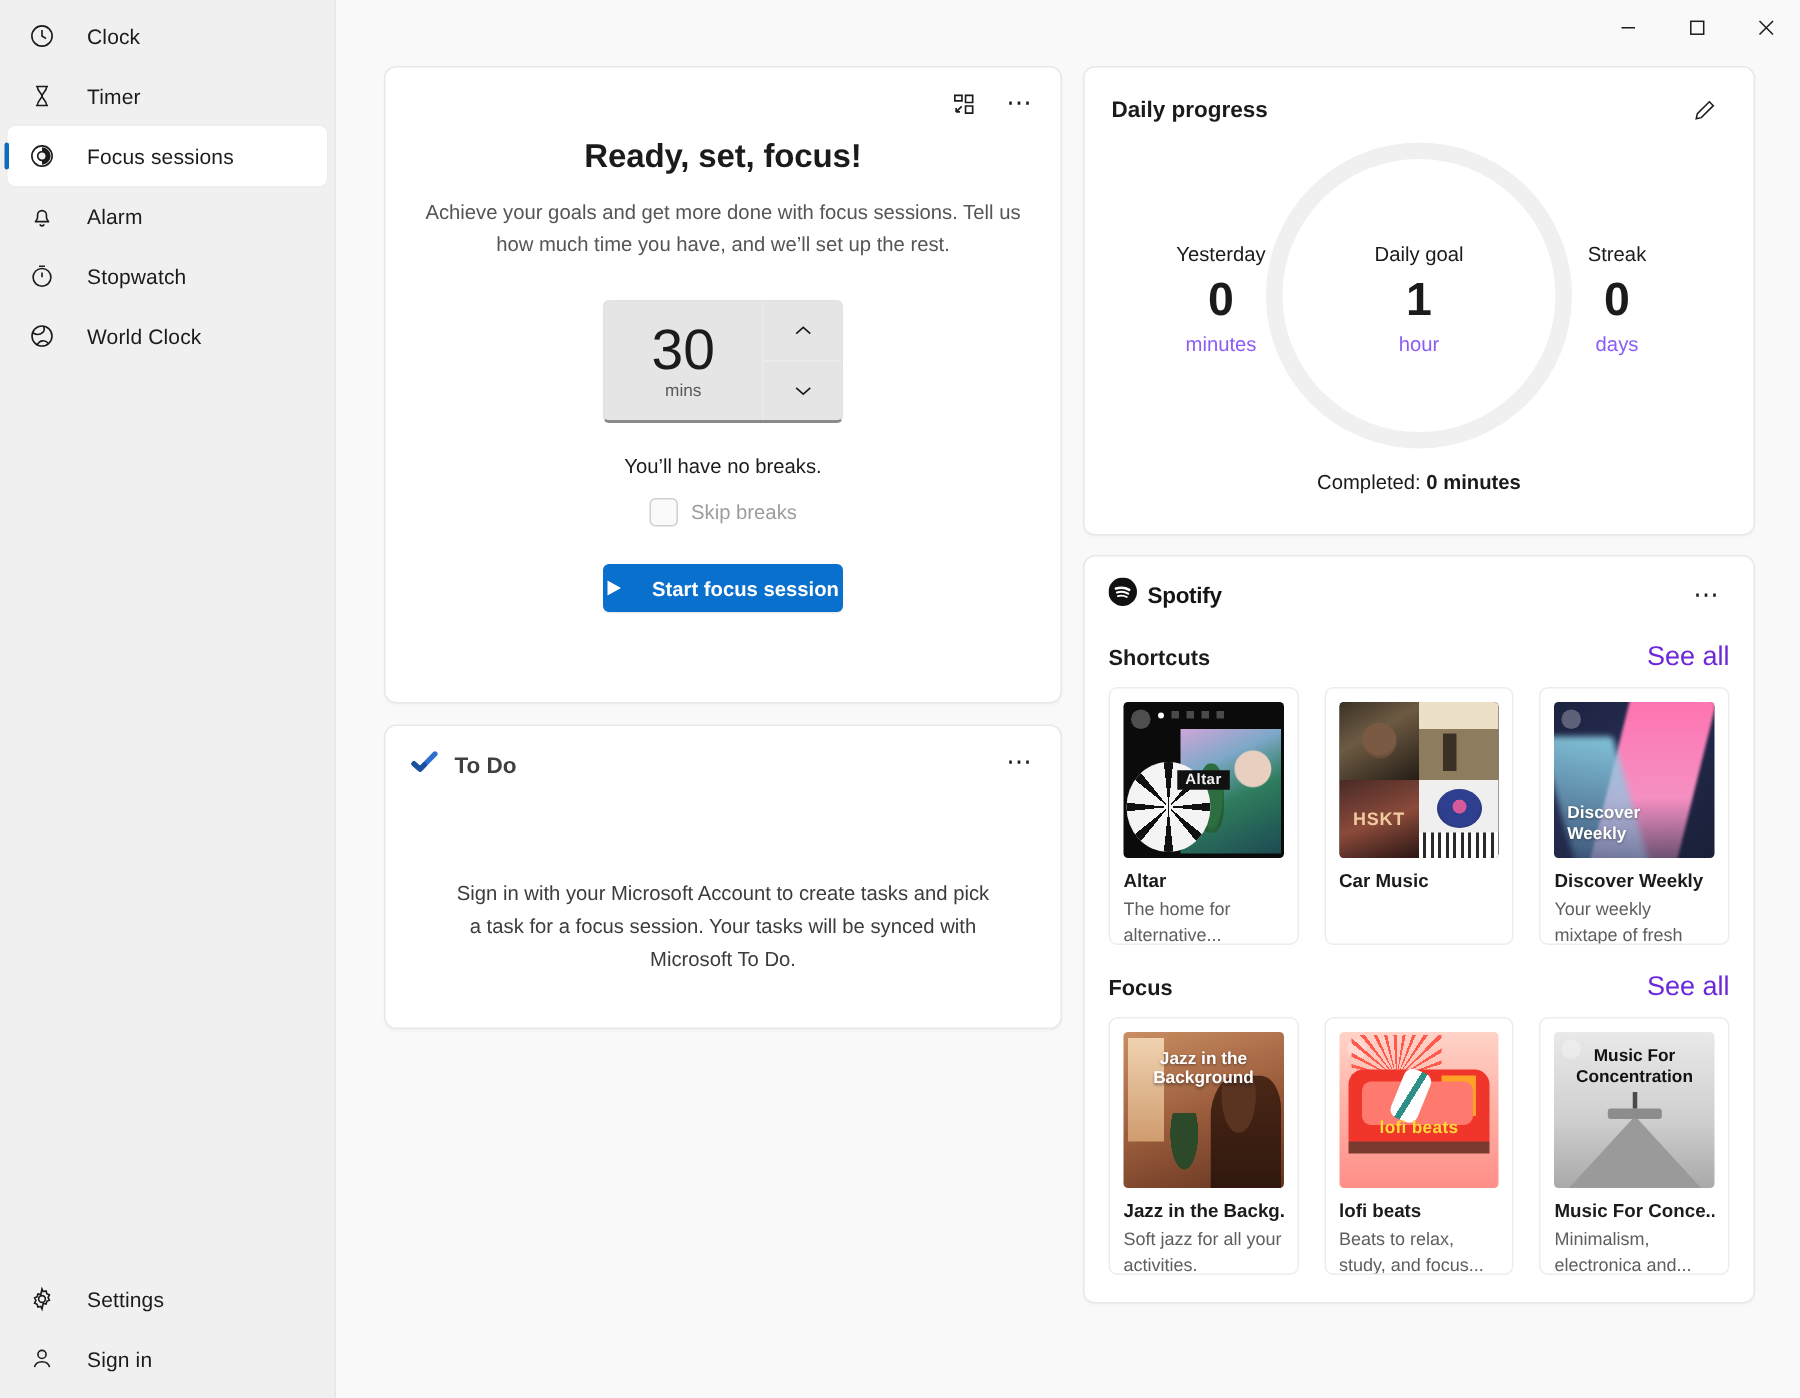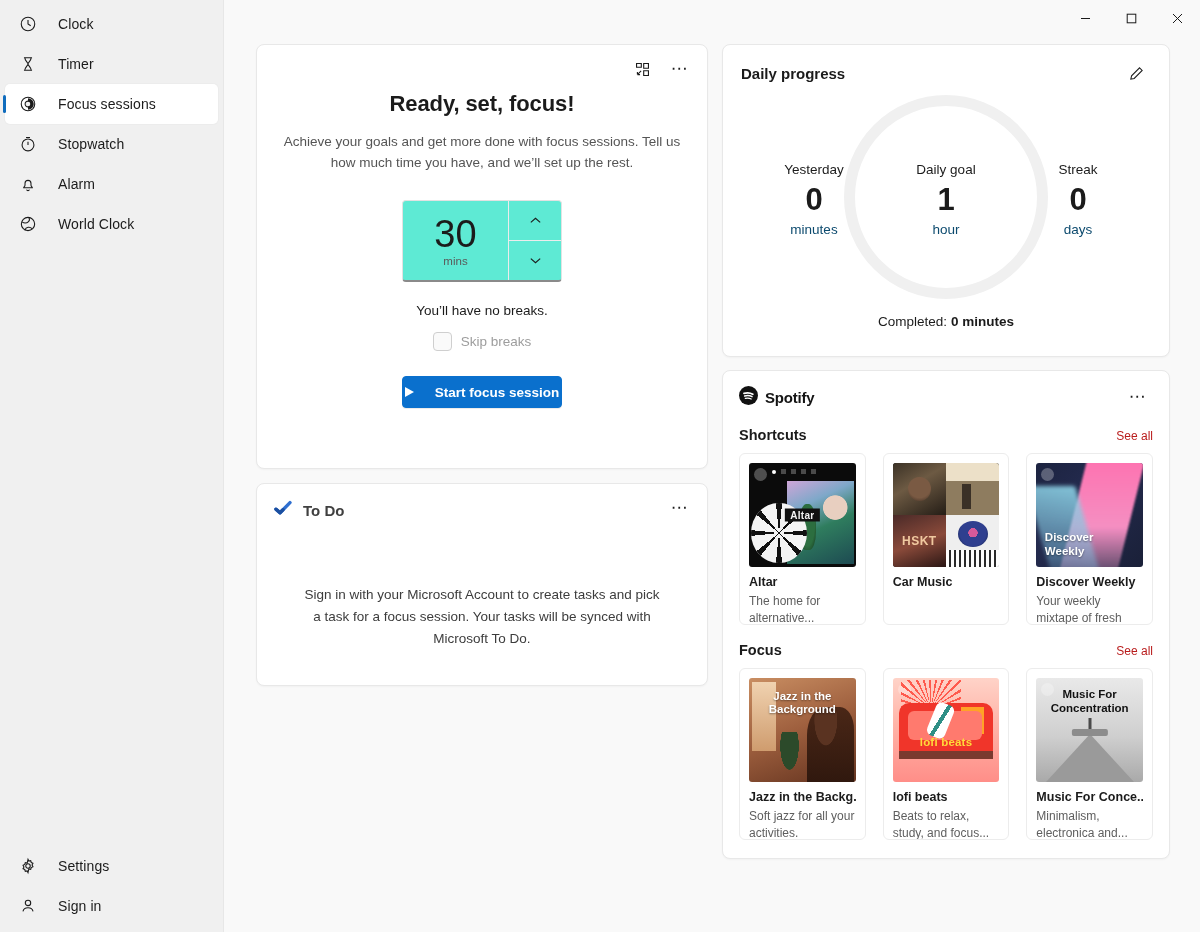--- a/index.html
+++ b/index.html
@@ -98,21 +98,21 @@
   }
   .focus-sub {
     text-align: center; font-size: 13.5px; color: #555;
     line-height: 21px; margin: 14px auto 0 auto; width: 400px;
   }
 
   .spinner-wrap { display: flex; justify-content: center; margin-top: 27px; }
   .spinner {
     width: 160px; height: 82px;
     border: 1px solid #e2e2e2; border-bottom: 2px solid #8a8a8a;
-    border-radius: 4px; background: #5eead4;
+    border-radius: 4px; background: #e5e5e5;
     display: flex;
   }
   .spin-val {
     flex: 1 1 auto; display: flex; flex-direction: column;
     align-items: center; justify-content: center;
     border-right: 1px solid #ececec;
   }
   .spin-num { font-size: 38px; font-weight: 400; color: #1b1b1b; line-height: 40px; }
   .spin-unit { font-size: 11.5px; color: #5a5a5a; margin-top: 1px; }
   .spin-btns { width: 52px; display: flex; flex-direction: column; }
@@ -173,37 +173,37 @@
     width: 204px; height: 204px;
   }
   .ring-inner {
     position: absolute; left: 0; top: 0; width: 204px; height: 204px;
     border-radius: 50%; border: 11px solid #f0f0f0;
   }
   .stat { text-align: center; width: 110px; z-index: 2; }
   .stat.center { z-index: 2; }
   .stat-label { font-size: 13.5px; color: #1b1b1b; }
   .stat-num { font-size: 31px; font-weight: 600; color: #1b1b1b; line-height: 40px; margin-top: 3px; }
-  .stat-unit { font-size: 13.5px; color: #0c4a6e; margin-top: 2px; }
+  .stat-unit { font-size: 13.5px; color: #8b5cf6; margin-top: 2px; }
   .dp-completed {
     text-align: center; font-size: 13.5px; color: #1b1b1b; margin-top: 2px;
   }
   .dp-completed b { font-weight: 600; }
 
   
   .sp-card { margin-top: 13px; padding: 13px 16px 18px 16px; }
   .sp-head { display: flex; align-items: center; justify-content: space-between; height: 26px; }
   .sp-brand { display: flex; align-items: center; gap: 7px; }
   .sp-word { font-size: 15px; font-weight: 700; color: #141414; letter-spacing: -.2px; }
   .sec-head {
     display: flex; align-items: baseline; justify-content: space-between;
     margin-top: 17px;
   }
   .sec-title { font-size: 14.5px; font-weight: 600; color: #1b1b1b; }
-  .see-all { font-size: 12px; color: #b91c1c; text-decoration: none; }
+  .see-all { font-size: 18px; color: #6d28d9; text-decoration: none; }
 
   .grid {
     display: grid; grid-template-columns: repeat(3, 1fr);
     gap: 17px; margin-top: 10px;
   }
   .tile {
     background: #fff; border: 1px solid #ececec; border-radius: 6px;
     padding: 9px; height: 172px; overflow: hidden;
   }
   .art {
@@ -373,35 +373,35 @@
           <circle cx="10" cy="10" r="3.2" fill="#f0f0f0" stroke="none"></circle>
           <circle cx="10" cy="10" r="3.2"></circle>
         </svg>
       </span>
       <span class="nav-label">Focus sessions</span>
     </div>
 
     <div class="nav-item">
       <span class="nav-ico">
         <svg width="18" height="18" viewBox="0 0 20 20" fill="none" stroke="currentColor" stroke-width="1.2">
+          <path d="M5.2 14.2c0-.6.5-1 .9-1.4.5-.6.6-1.3.6-2.3V9.3a3.3 3.3 0 0 1 6.6 0v1.2c0 1 .1 1.7.6 2.3.4.4.9.8.9 1.4z"></path>
+          <path d="M8.4 16.2a1.7 1.7 0 0 0 3.2 0"></path>
+        </svg>
+      </span>
+      <span class="nav-label">Alarm</span>
+    </div>
+
+    <div class="nav-item">
+      <span class="nav-ico">
+        <svg width="18" height="18" viewBox="0 0 20 20" fill="none" stroke="currentColor" stroke-width="1.2">
           <circle cx="10" cy="11" r="6.6"></circle>
             <path d="M10 11V7.4M7.8 2.8h4.4"></path>
         </svg>
       </span>
       <span class="nav-label">Stopwatch</span>
-    </div>
-
-    <div class="nav-item">
-      <span class="nav-ico">
-        <svg width="18" height="18" viewBox="0 0 20 20" fill="none" stroke="currentColor" stroke-width="1.2">
-          <path d="M5.2 14.2c0-.6.5-1 .9-1.4.5-.6.6-1.3.6-2.3V9.3a3.3 3.3 0 0 1 6.6 0v1.2c0 1 .1 1.7.6 2.3.4.4.9.8.9 1.4z"></path>
-          <path d="M8.4 16.2a1.7 1.7 0 0 0 3.2 0"></path>
-        </svg>
-      </span>
-      <span class="nav-label">Alarm</span>
     </div>
 
     <div class="nav-item">
       <span class="nav-ico">
         <svg width="18" height="18" viewBox="0 0 20 20" fill="none" stroke="currentColor" stroke-width="1.2">
           <circle cx="10" cy="10" r="7.4"></circle>
           <path d="M3.3 7.6c2.4 1.6 5.4 1.4 7.3-.3 1.3-1.2 1.2-3 .4-4.6M6.4 17c.6-1.8 2-3.1 3.8-3.4 1.7-.3 3.2.4 4.2 1.6"></path>
         </svg>
       </span>
       <span class="nav-label">World Clock</span>

